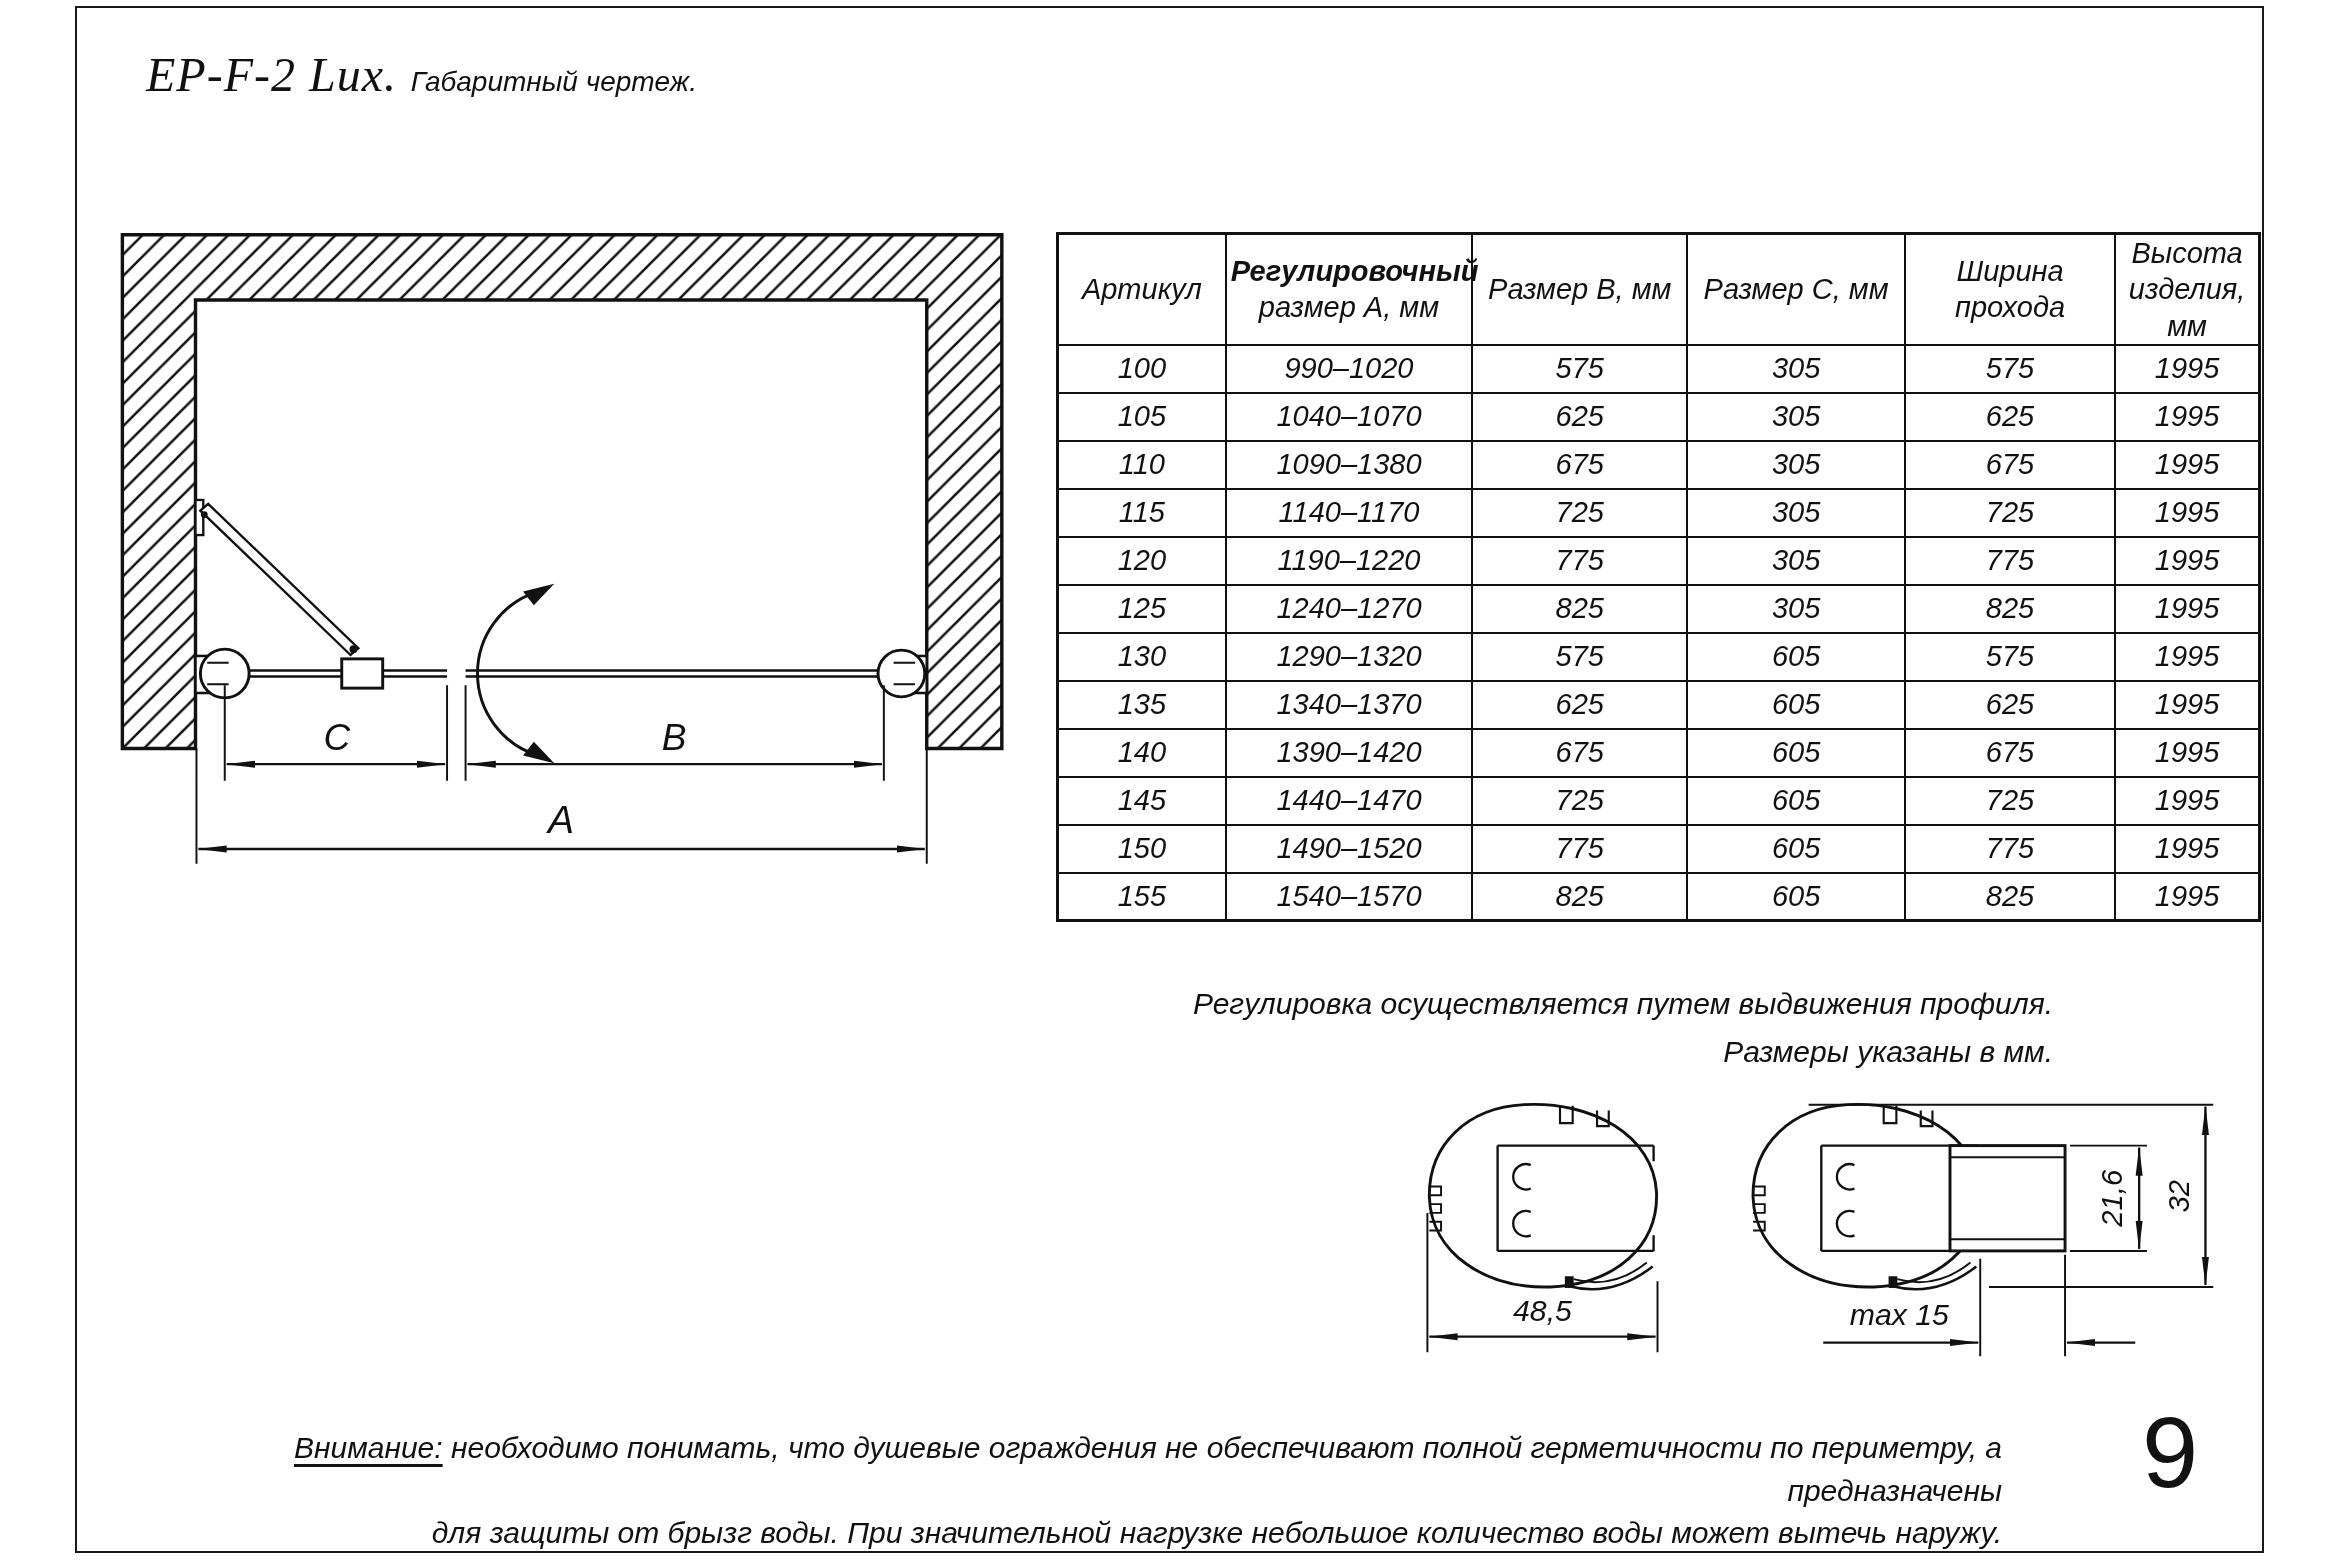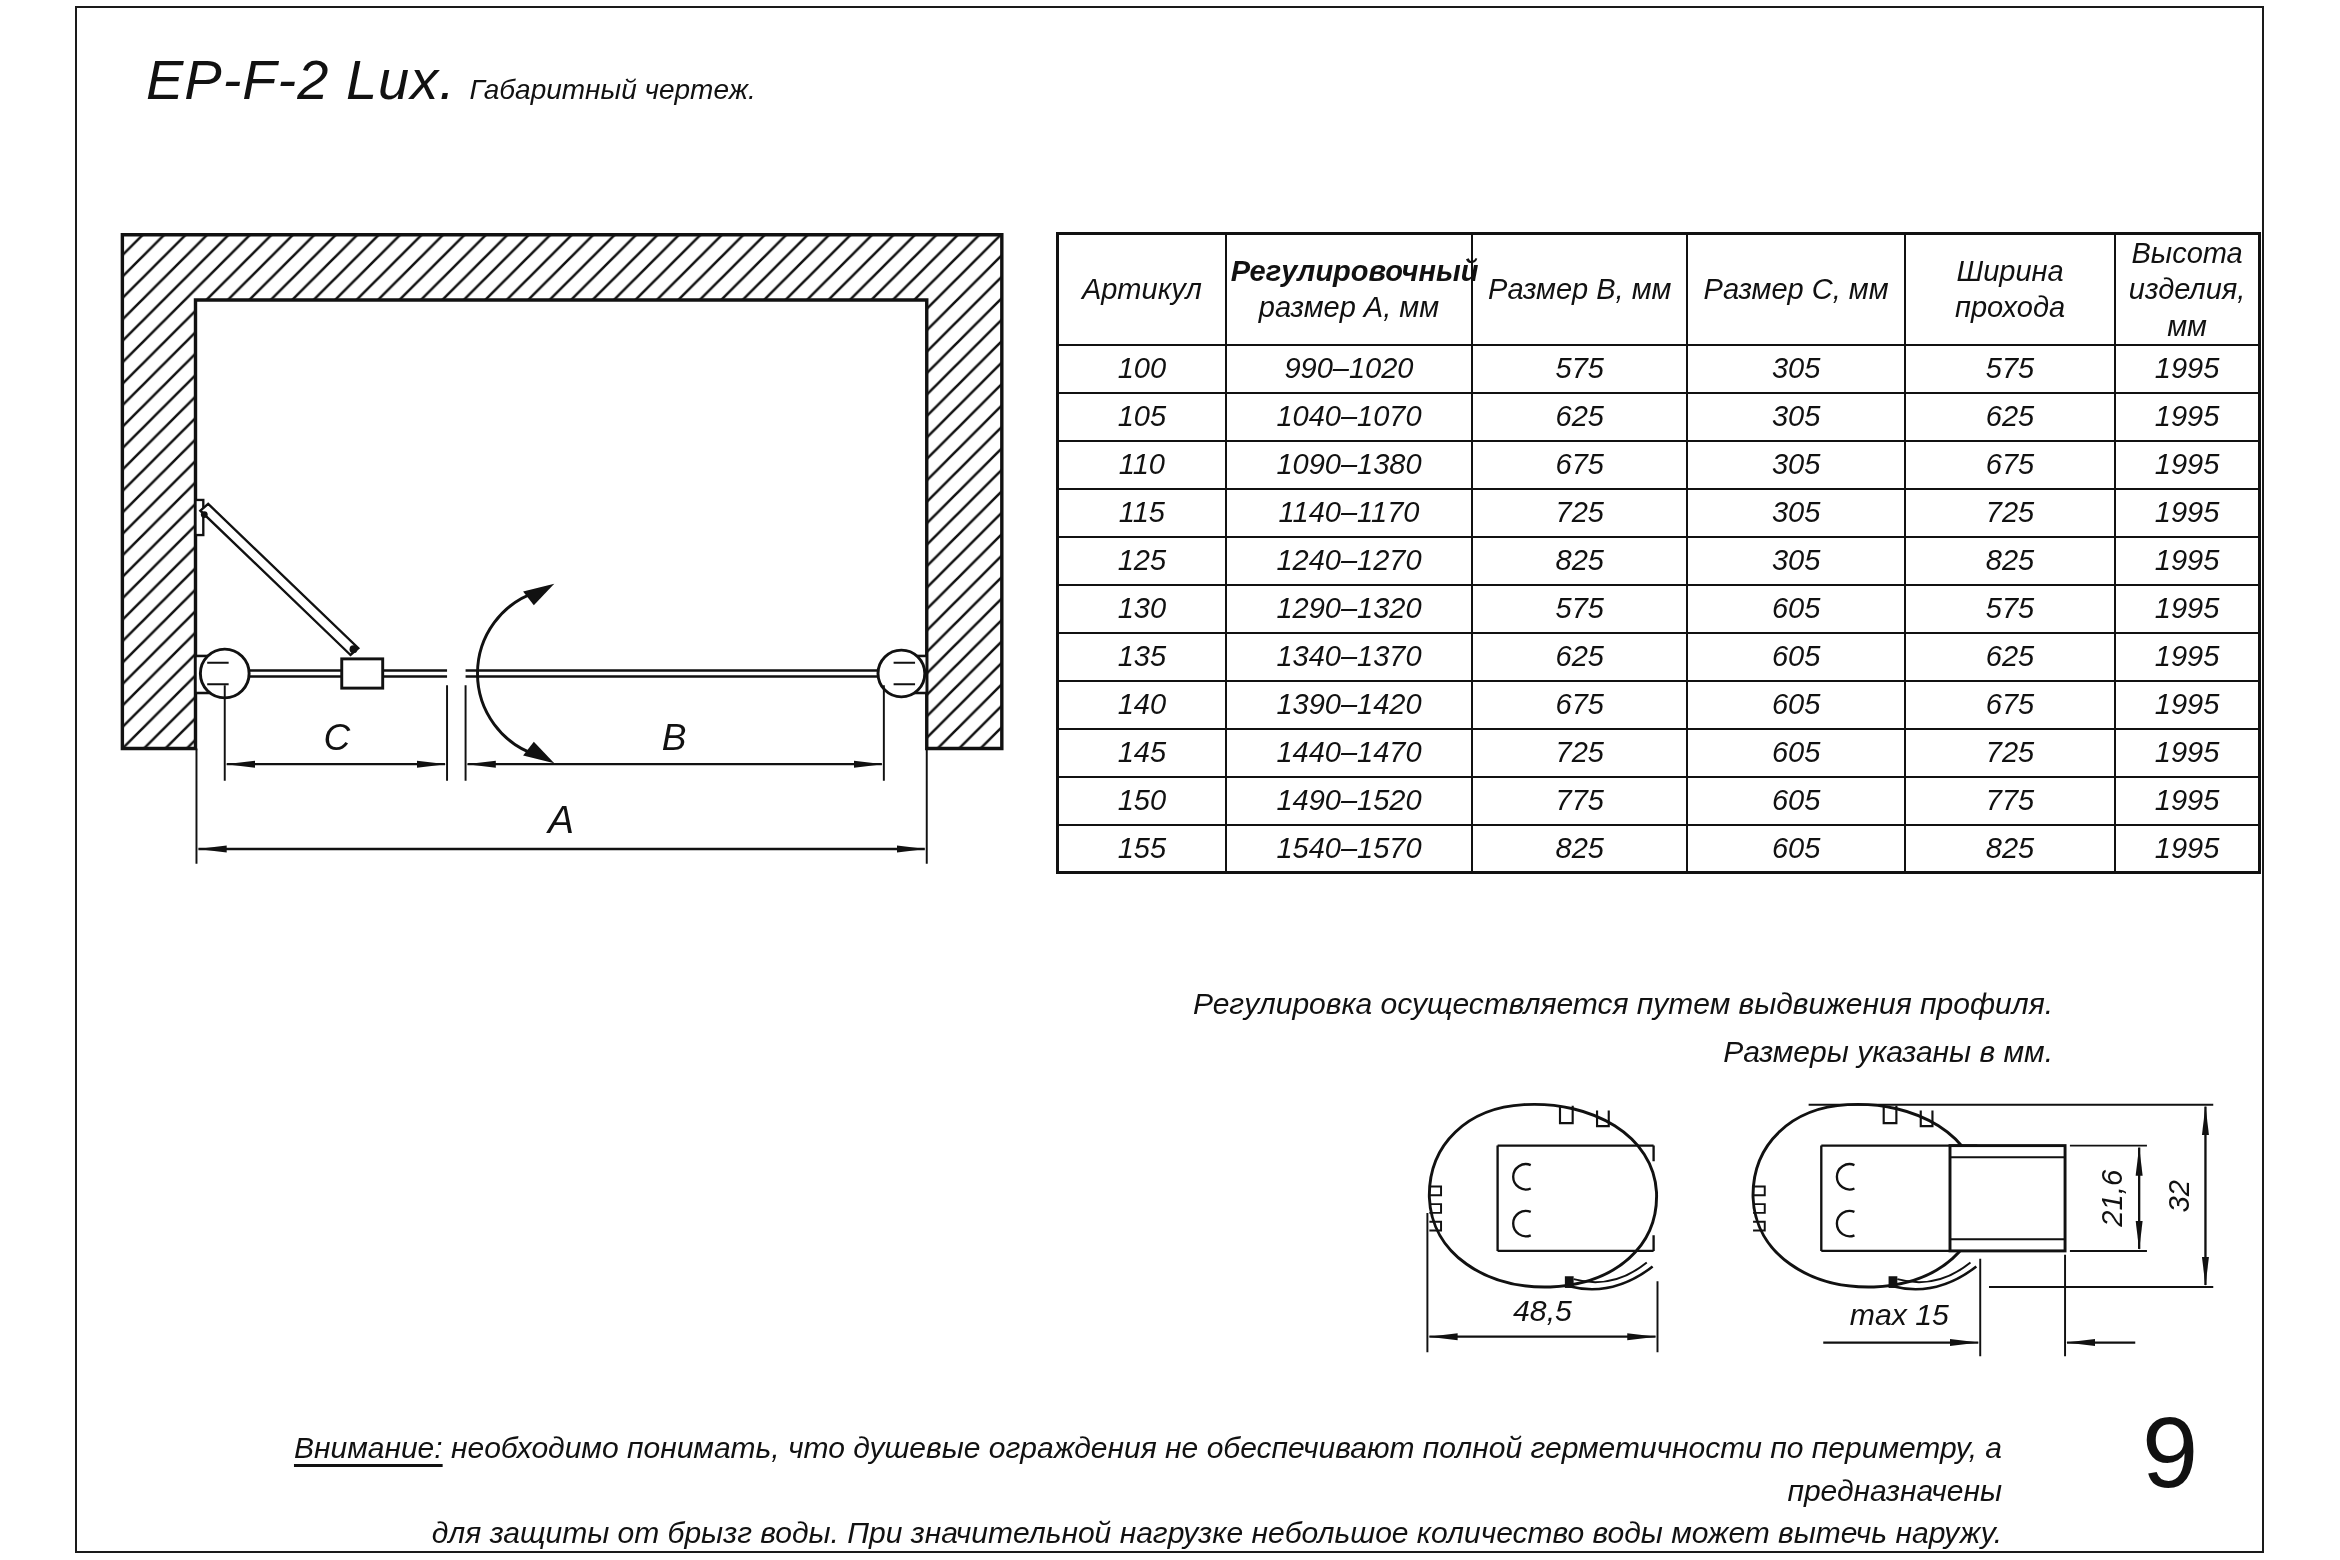--- a/index.html
+++ b/index.html
@@ -7,21 +7,21 @@
   .page {
     position:relative; width:2341px; height:1560px; background:#ffffff;
     font-family:"Liberation Sans", sans-serif; color:#111; overflow:hidden;
   }
   .frame {
     position:absolute; left:75px; top:5.9px; width:2189px; height:1547px;
     border:2.9px solid #1a1a1a;
   }
   
   .title { position:absolute; left:146px; top:47px; display:flex; align-items:baseline; gap:13.7px; font-style:italic; white-space:nowrap; }
-  .title .model { font-size:56px; letter-spacing:1px; }
+  .title .model { font-size:48px; letter-spacing:1px;font-family:Liberation Serif, serif; }
   .title .subtitle { font-size:28px; }
   
   .drawing { position:absolute; left:98px; top:215px; }
   .drawing text, .profiles text {
     font-family:"Liberation Sans", sans-serif; font-style:italic; fill:#111;
   }
   
   .spec-table {
     position:absolute; left:1056px; top:232px; width:1205px;
     border-collapse:collapse; table-layout:fixed;
@@ -157,20 +157,28 @@
         </tr>
         <tr>
           <td>115</td>
           <td>1140–1170</td>
           <td>725</td>
           <td>305</td>
           <td>725</td>
           <td>1995</td>
         </tr>
         <tr>
+          <td>120</td>
+          <td>1190–1220</td>
+          <td>775</td>
+          <td>305</td>
+          <td>775</td>
+          <td>1995</td>
+        </tr>
+        <tr>
           <td>125</td>
           <td>1240–1270</td>
           <td>825</td>
           <td>305</td>
           <td>825</td>
           <td>1995</td>
         </tr>
         <tr>
           <td>130</td>
           <td>1290–1320</td>

